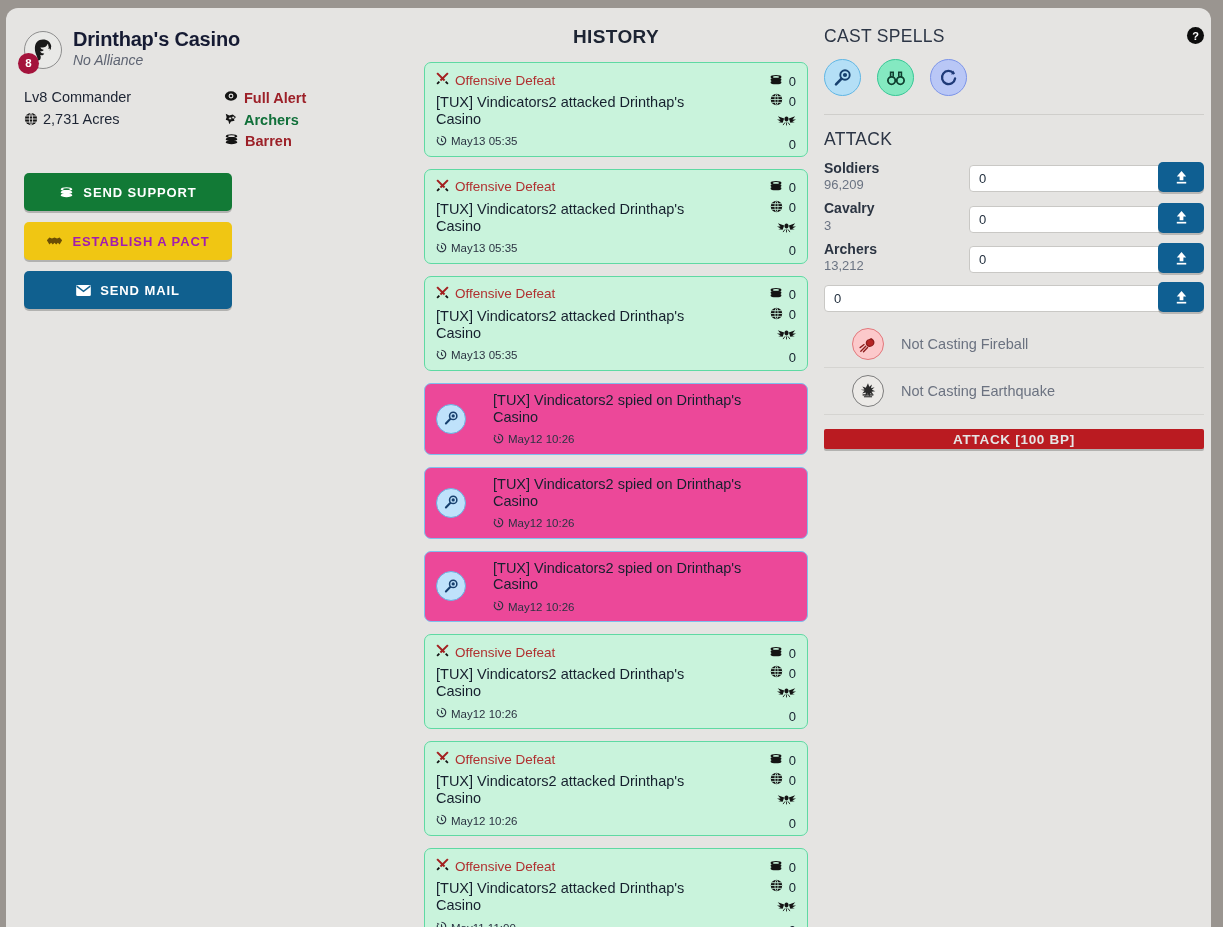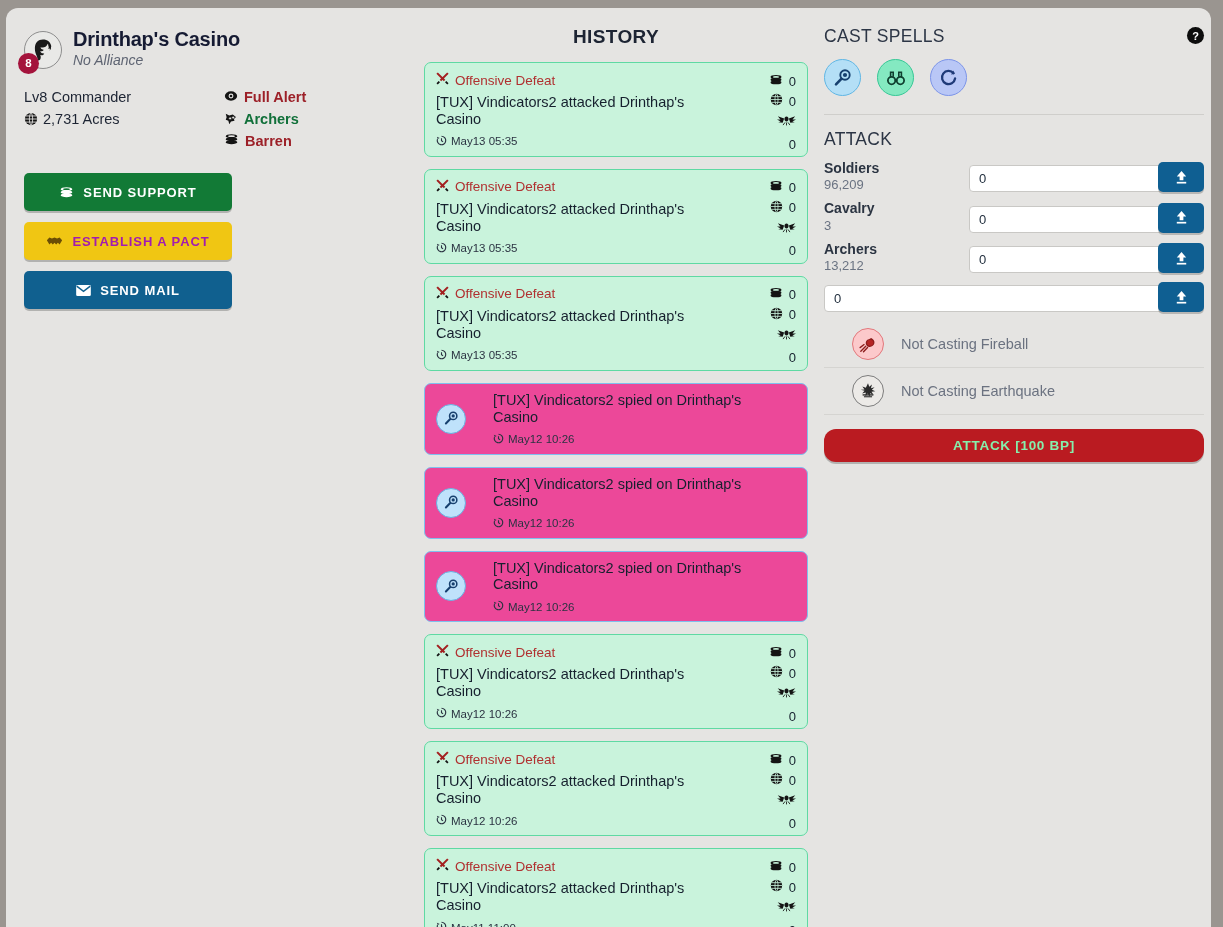--- a/index.html
+++ b/index.html
@@ -40,21 +40,21 @@
   }
   .titles { padding-top: 2px; }
   .realm-name { font-size: 20px; font-weight: 700; color: #161b33; letter-spacing: -0.2px; }
   .alliance { font-size: 14px; font-style: italic; color: #5e6472; margin-top: 1px; }
 
   .stats-row { display: flex; margin-top: 20px; }
   .stats-left { width: 200px; }
   .stat-line { font-size: 14.5px; color: #1d2433; margin-bottom: 6px; display: flex; align-items: center; gap: 5px; }
   .stat-line .ic { display:inline-flex; align-items:center; }
   .status-col { }
-  .status-line { font-size: 14.5px; font-weight: 700; margin-bottom: 5px; display: flex; align-items: flex-start; gap: 6px; }
+  .status-line { font-size: 14.5px; font-weight: 700; margin-bottom: 5px; display: flex; align-items: center; gap: 6px; }
   .st-red { color: #9c2028; }
   .st-green { color: #11703a; }
 
   .btns { margin-top: 19px; width: 208px; }
   .btn {
     display: flex; align-items: center; justify-content: center; gap: 9px;
     width: 208px; height: 38px;
     border-radius: 5px; border: none;
     font-size: 13px; font-weight: 700; letter-spacing: 0.9px;
     margin-bottom: 11px; cursor: pointer;
@@ -138,22 +138,22 @@
 
   .spell-status-row {
     display: flex; align-items: center; gap: 17px;
     padding: 7px 0 7px 28px; border-bottom: 1px solid #d5d4d1;
   }
   .ss-icon { width: 32px; height: 32px; border-radius: 50%; display: flex; align-items: center; justify-content: center; }
   .ss-fire { background: #fcc9cb; border: 1.5px solid #e2787c; }
   .ss-quake { background: #eceae7; border: 1.5px solid #7d7d7d; }
   .ss-label { font-size: 14.5px; color: #6b7280; }
   .attack-btn {
-    width: 100%; height: 33px; margin-top: 14px;
-    background: #ba1b21; color: #86efac; border: none; border-radius: 12px;
+    width: 100%; height: 20px; margin-top: 14px;
+    background: #ba1b21; color: #e5e5e5; border: none; border-radius: 2px;
     font-size: 13.5px; font-weight: 700; letter-spacing: 0.7px;
     cursor: pointer; box-shadow: 0 2px 0 rgba(0,0,0,0.22);
     font-family: "Liberation Sans", sans-serif;
   }
 </style>
 </head>
 <body>
 
 <div id="app">
 <div class="cols">

